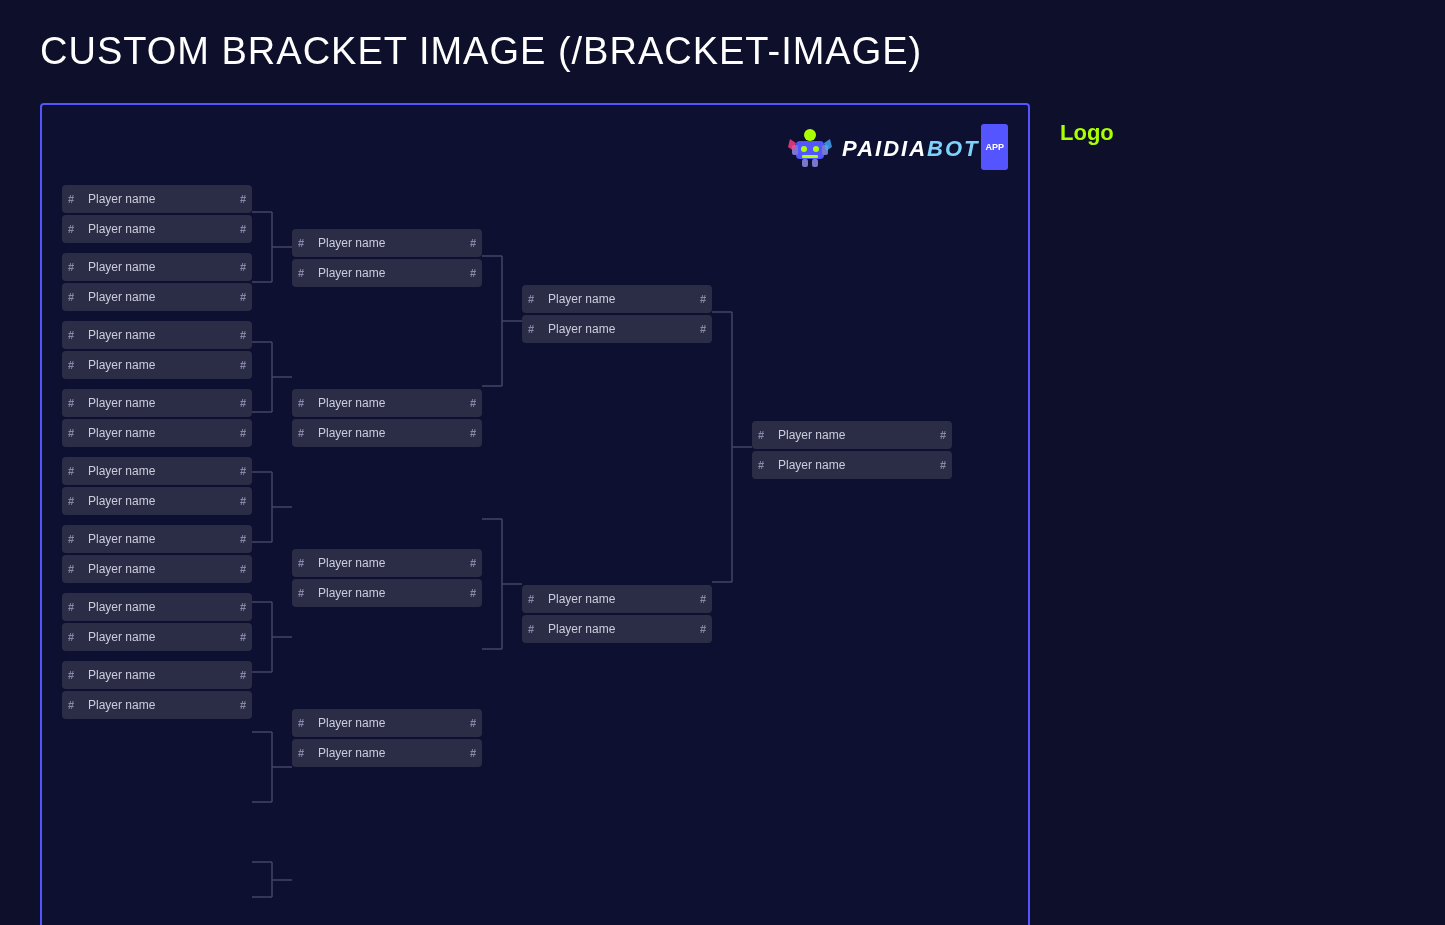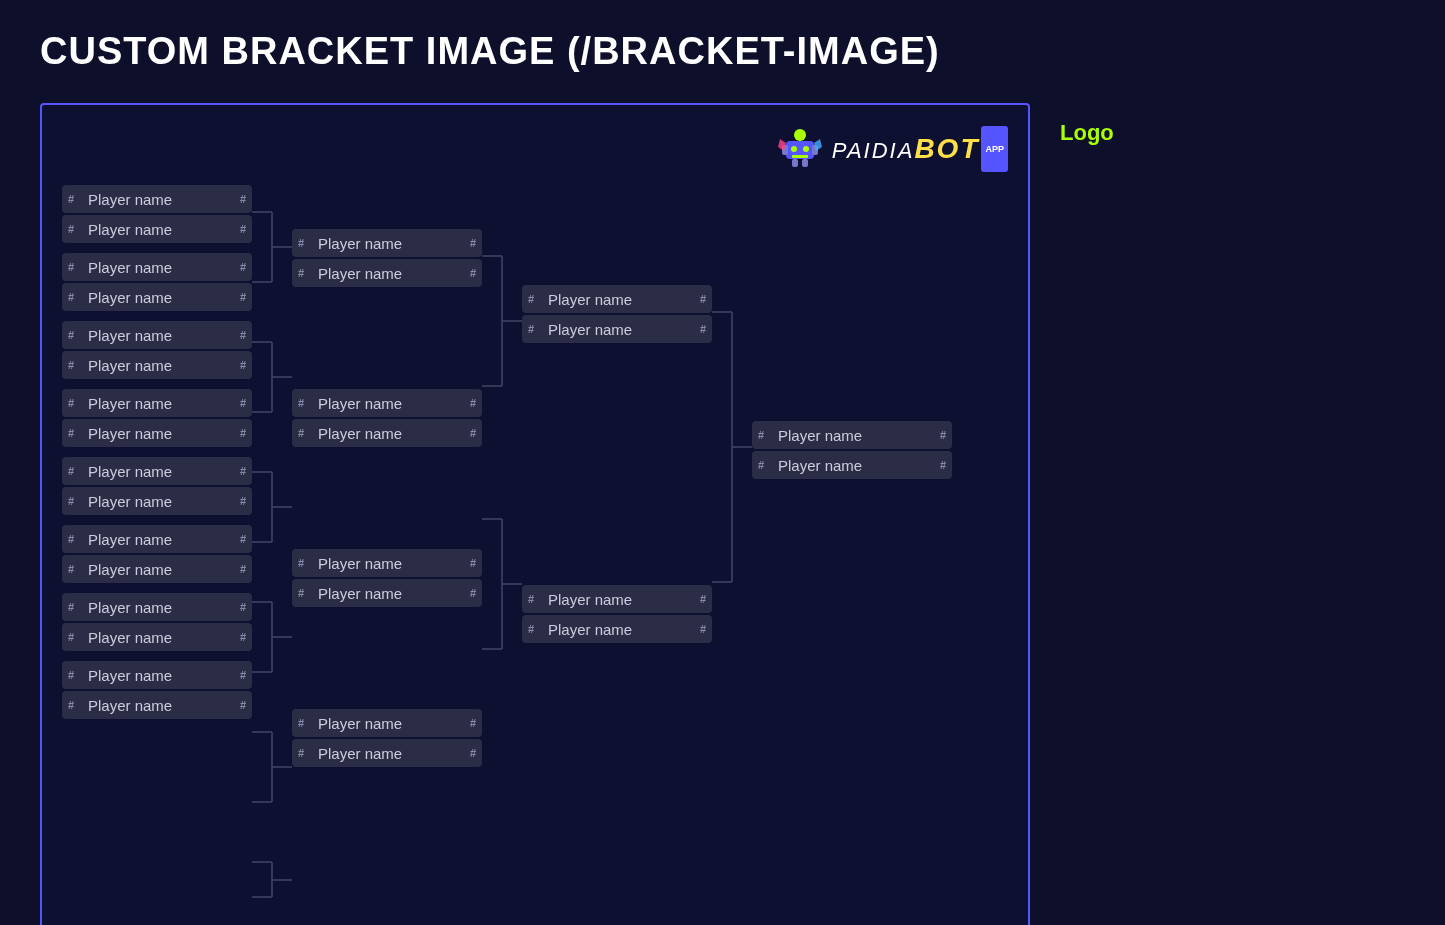--- a/index.html
+++ b/index.html
@@ -8,21 +8,21 @@
       background-color: #0d0f2b;
       font-family: 'Arial Black', Arial, sans-serif;
       color: #ffffff;
       width: 1445px;
       min-height: 925px;
       padding: 30px 40px;
     }
 
     .page-title {
       font-size: 38px;
-      font-weight: 700;
+      font-weight: 400;
       color: #ffffff;
       letter-spacing: 1px;
       margin-bottom: 30px;
       text-transform: uppercase;
     }
 
     .main-layout {
       display: flex;
       gap: 30px;
       align-items: flex-start;
@@ -88,21 +88,21 @@
 
     .slot-hash {
       color: #8888aa;
       font-size: 11px;
       font-weight: bold;
       min-width: 14px;
     }
 
     .slot-name {
       color: #ccccdd;
-      font-size: 15px;
+      font-size: 12px;
       flex: 1;
     }
 
     .slot-hash-right {
       color: #8888aa;
       font-size: 11px;
       font-weight: bold;
     }
 
     
@@ -163,21 +163,21 @@
         <circle cx="18" cy="24" r="3" fill="#aaff00"></circle>
         <circle cx="30" cy="24" r="3" fill="#aaff00"></circle>
         <rect x="16" y="30" width="16" height="3" rx="1" fill="#aaff00"></rect>
         <rect x="16" y="34" width="6" height="8" rx="2" fill="#7777cc"></rect>
         <rect x="26" y="34" width="6" height="8" rx="2" fill="#7777cc"></rect>
 
         <polygon points="4,14 10,18 8,26 2,22" fill="#ff4488" opacity="0.8"></polygon>
         <polygon points="44,14 38,18 40,26 46,22" fill="#44aaff" opacity="0.8"></polygon>
       </svg>
       <div>
-        <span style="font-size:22px;font-weight:400;color:#fff;font-style:italic;letter-spacing:2px;">PAIDIA</span><span style="font-size:28px;font-weight:900;color:#fde047;font-style:italic;letter-spacing:2px;">BOT</span><span class="logo-app-badge">APP</span>
+        <span style="font-size:22px;font-weight:700;color:#fff;font-style:italic;letter-spacing:2px;">PAIDIA</span><span style="font-size:22px;font-weight:900;color:#7dd3fc;font-style:italic;letter-spacing:2px;">BOT</span><span class="logo-app-badge">APP</span>
       </div>
     </div>
 
     <div class="bracket-rounds">
 
       <div class="round round-1">
         <div class="round-matches">
 
           <div class="match match-gap-sm">
             <div class="player-slot">

